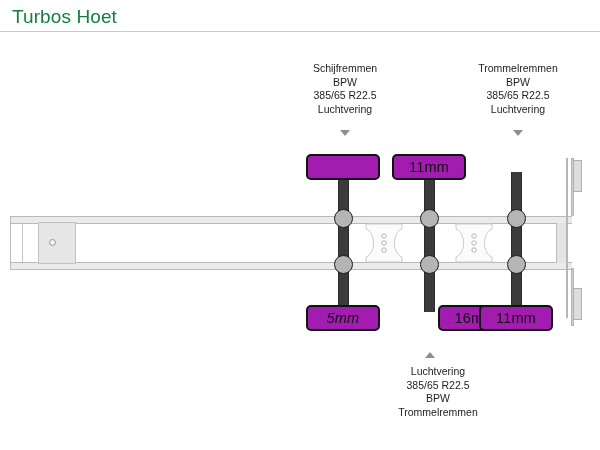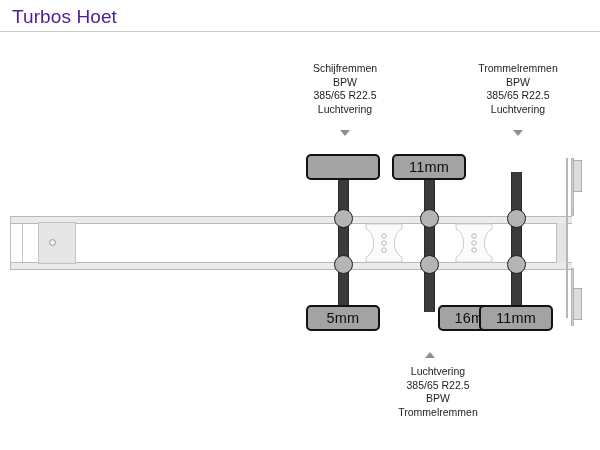--- a/index.html
+++ b/index.html
@@ -22,21 +22,21 @@
     left: 0; top: 0;
     width: 600px;
     height: 52px;
   }
   #page-title {
     position: absolute;
     left: 12px;
     top: 6px;
     font-size: 19px;
     font-weight: 400;
-    color: #4c1d95;
+    color: #15803d;
     letter-spacing: 0.1px;
     white-space: nowrap;
   }
   #title-divider {
     position: absolute;
     left: 0;
     top: 31px;
     width: 600px;
     height: 1px;
     background: #c9c9c9;
@@ -193,21 +193,21 @@
     background: #b5b5b5;
     border: 1.5px solid #1f1f1f;
     box-sizing: border-box;
   }
 
   
   .badge {
     position: absolute;
     width: 74px;
     height: 26px;
-    background: #a3a3a3;
+    background: #a21caf;
     border: 2.5px solid #121212;
     border-radius: 5px;
     box-sizing: border-box;
     display: flex;
     align-items: center;
     justify-content: center;
     font-size: 14.5px;
     color: #0e0e0e;
     letter-spacing: 0.2px;
   }
@@ -270,21 +270,21 @@
   <div id="rear-post"></div>
   <div id="rear-cap-top" class="rear-cap"></div>
   <div id="rear-cap-bot" class="rear-cap"></div>
   <div id="rear-guard-top" class="rear-guard"></div>
   <div id="rear-guard-bot" class="rear-guard"></div>
 
   <div class="axle" style="left:338px;"></div>
   <div class="hub" style="left:334px; top:209px;"></div>
   <div class="hub" style="left:334px; top:255px;"></div>
   <div class="badge" style="left:306px; top:154px;"></div>
-  <div class="badge" style="left:306px; top:305px;">5mm</div>
+  <div class="badge" style="left:306px; top:305px;font-style:italic;">5mm</div>
 
   <div class="axle" style="left:424px;"></div>
   <div class="hub" style="left:420px; top:209px;"></div>
   <div class="hub" style="left:420px; top:255px;"></div>
   <div class="badge" style="left:392px; top:154px;">11mm</div>
   <div class="badge" style="left:403px; top:305px;margin-left:35px;">16mm</div>
 
   <div class="axle" style="left:511px;"></div>
   <div class="hub" style="left:507px; top:209px;"></div>
   <div class="hub" style="left:507px; top:255px;"></div>

